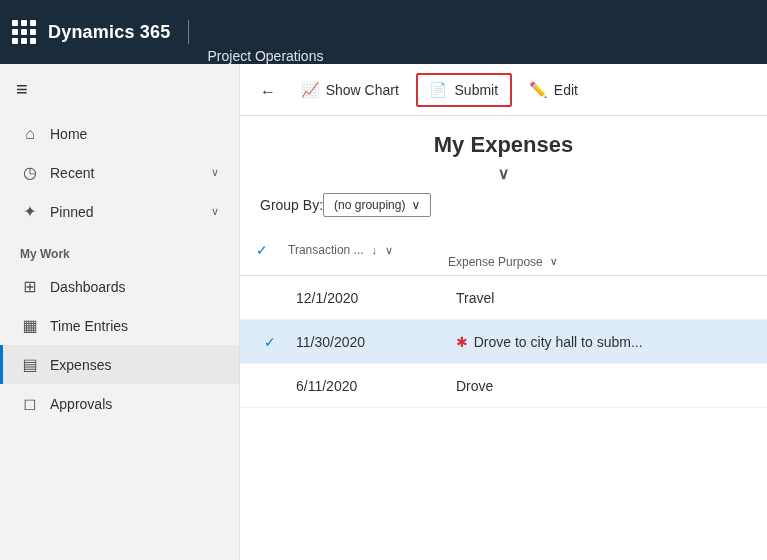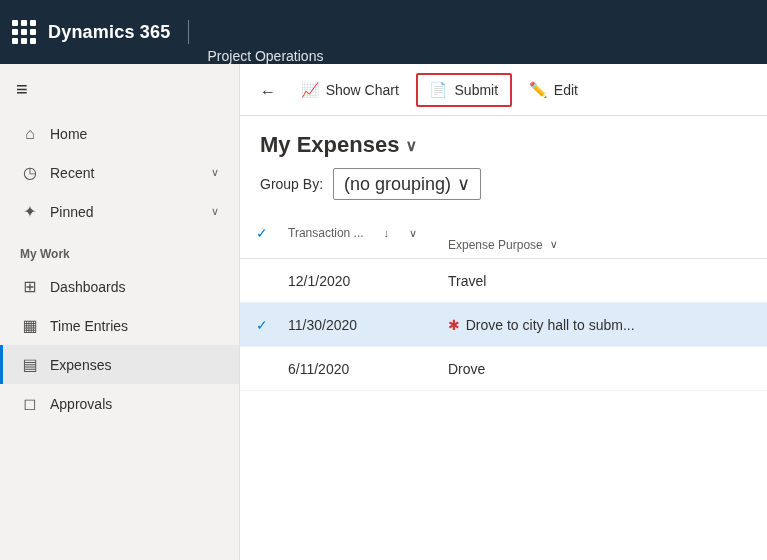--- a/index.html
+++ b/index.html
@@ -163,41 +163,41 @@
       flex-direction: column;
       gap: 10px;
     }
     .page-title {
       font-size: 22px;
       font-weight: 700;
       color: #323130;
       display: flex;
       align-items: center;
       gap: 6px;
+      flex-direction: column;
     }
     .page-title .chevron-down {
       font-size: 16px;
       color: #555;
     }
     .group-by-row {
       display: flex;
       align-items: center;
-      gap: 10px;
       font-size: 14px;
       color: #323130;
       text-align: right;
     }
     .group-by-select {
       display: flex;
       align-items: center;
       gap: 6px;
       border: 1px solid #8a8886;
       border-radius: 2px;
       padding: 4px 10px;
-      font-size: 18px;
+      font-size: 12px;
       cursor: pointer;
       background: white;
       color: #323130;
     }
 
     
     .table-area {
       flex: 1;
       overflow: auto;
     }
@@ -212,36 +212,36 @@
       width: 32px;
       color: #0078d4;
       font-size: 14px;
     }
     .col-transaction {
       flex: 0 0 160px;
       font-size: 12px;
       color: #605e5c;
       display: flex;
       align-items: center;
-      gap: 20px;
+      gap: 8px;
     }
     .col-expense {
       flex: 1;
       font-size: 12px;
       color: #605e5c;
       display: flex;
       gap: 7px;
       margin-top: 24px;
     }
     .sort-icon { font-size: 11px; color: #555; }
 
     .table-row {
       display: flex;
       align-items: center;
-      padding: 10px 16px;
+      padding: 10px 24px;
       border-bottom: 1px solid #f0f0f0;
       min-height: 44px;
     }
     .table-row.selected { background: #deecf9; }
     .row-check {
       width: 32px;
       font-size: 14px;
       color: #0078d4;
     }
     .row-date {

